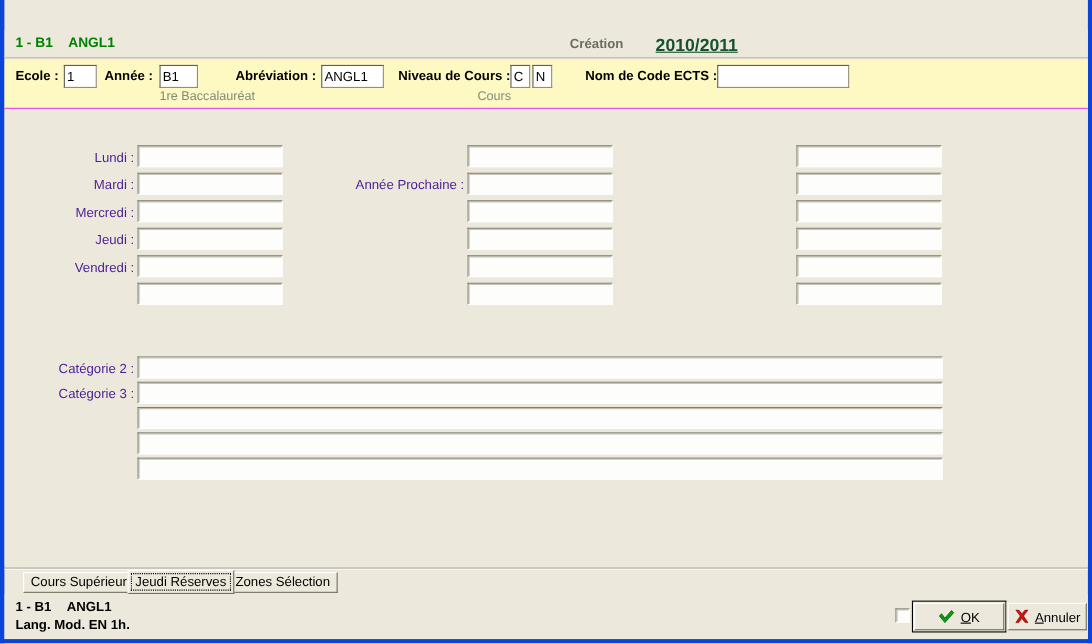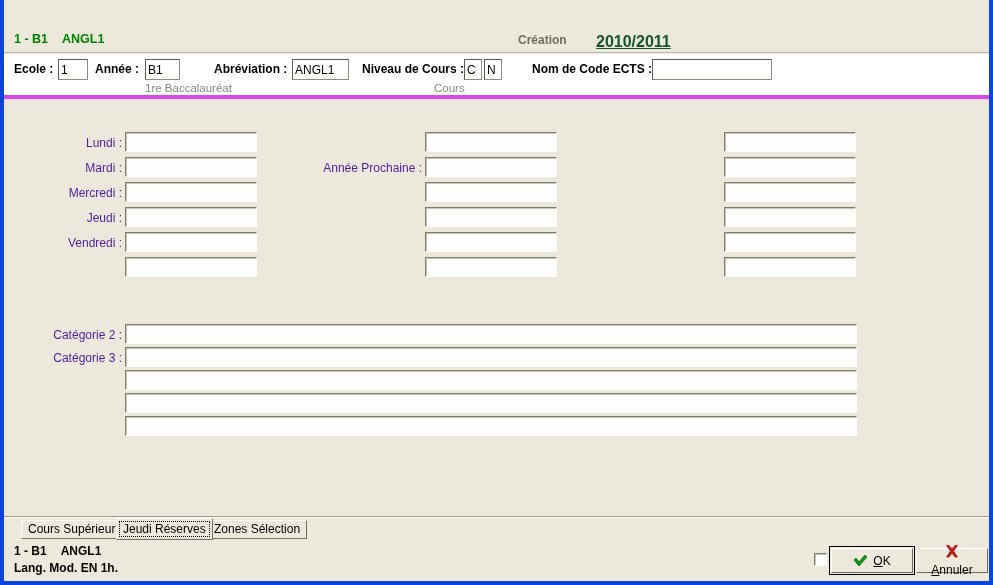--- a/index.html
+++ b/index.html
@@ -76,22 +76,22 @@
     text-decoration: underline;
     white-space: nowrap;
     cursor: pointer;
   }
 
   
   .greenband {
     position: absolute;
     left: 0; top: 54px;
     width: 985px; height: 45px;
-    background: #ffffff;
-    border-bottom: 4px solid #d946ef;
+    background: #fef9c3;
+    border-bottom: 1px solid #d946ef;
   }
   .gb-label {
     position: absolute;
     top: 8px;
     color: #000000;
     font-size: 12px;
     font-weight: bold;
     white-space: nowrap;
   }
   .gb-sub {
@@ -360,21 +360,21 @@
 
   <div class="btn default" style="left:827px; top:548px; width:82px;">
     <span class="ico">
       <svg width="15" height="13" viewBox="0 0 15 13" aria-hidden="true">
         <path d="M1,6 L3,4 L6,8 L12,1 L14,3 L6,12 Z" fill="#0A9A15" stroke="#046A0D" stroke-width="0.8"></path>
       </svg>
     </span>
     <span class="lbl"><u>O</u><span>K</span></span>
   </div>
 
-  <div class="btn" style="left:912px; top:548px; width:72px;flex-direction:column;">
+  <div class="btn" style="left:912px; top:548px; width:72px;">
     <span class="ico">
       <svg width="14" height="13" viewBox="0 0 14 13" aria-hidden="true">
         <path d="M1.5,0.5 L4,0.5 L7,4 L10,0.5 L12.5,0.5 L8.5,6 L12.5,12 L10,12 L7,8.2 L4,12 L1.5,12 L5.5,6 Z" fill="#C21818" stroke="#8C0000" stroke-width="0.6"></path>
       </svg>
     </span>
     <span class="lbl"><u>A</u><span>nnuler</span></span>
   </div>
 
 </div>
 

